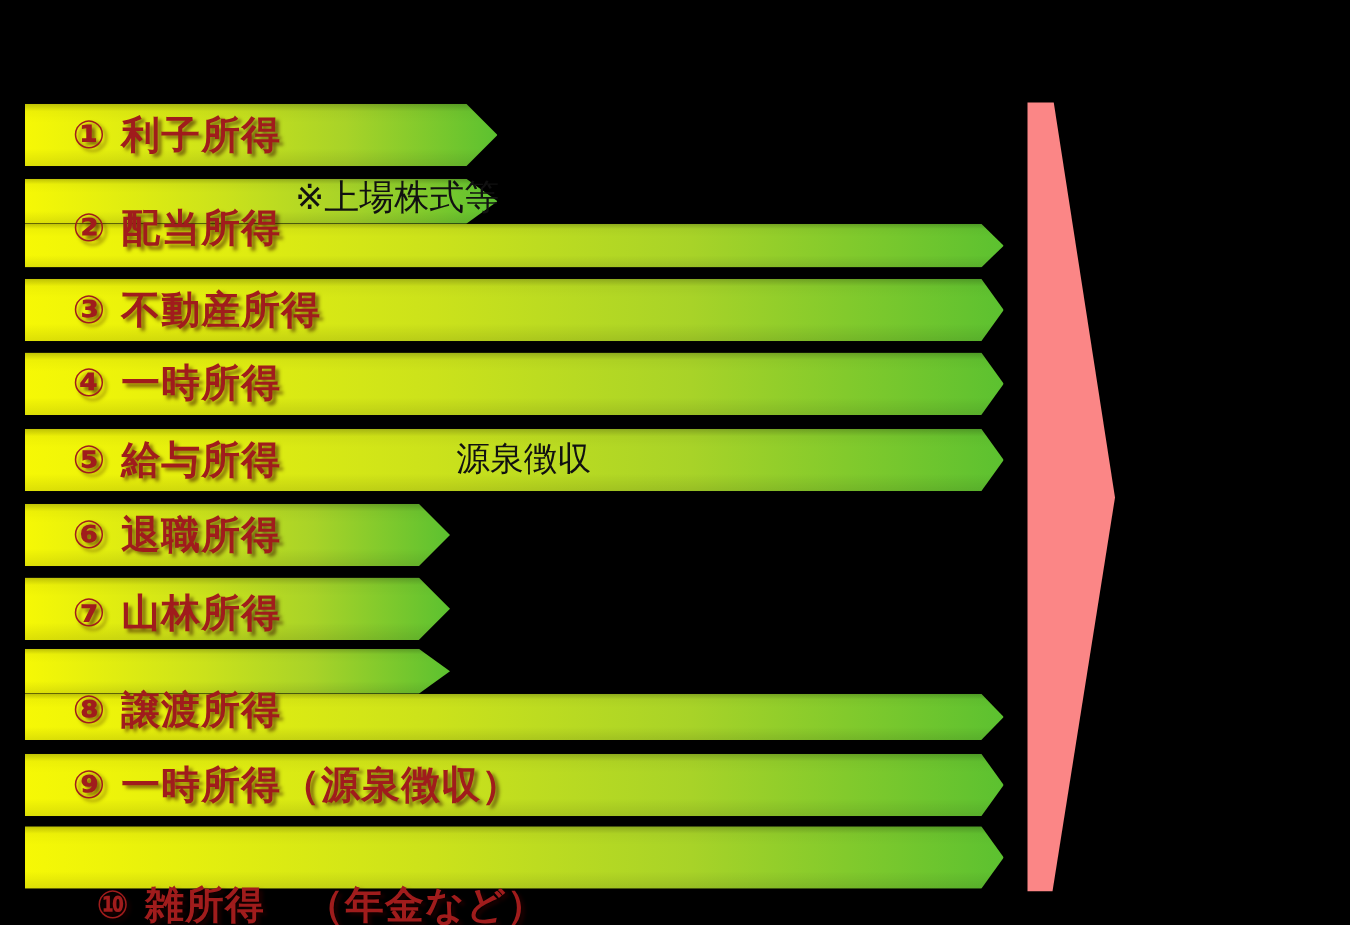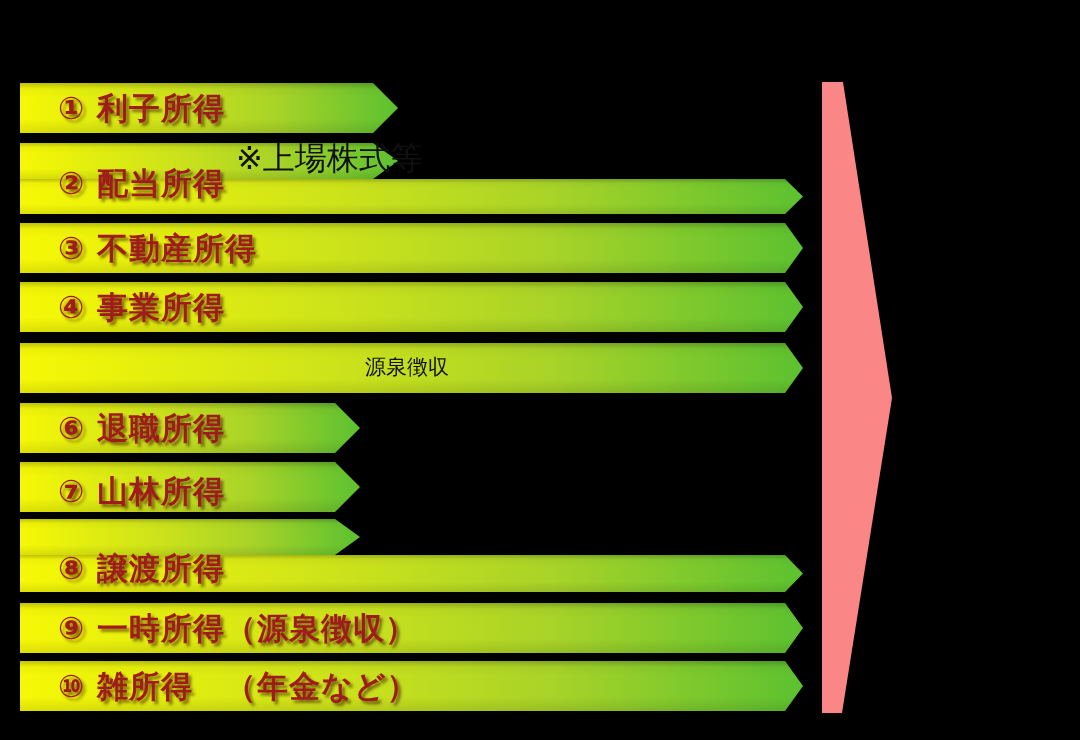--- a/index.html
+++ b/index.html
@@ -44,29 +44,29 @@
   
   .label{
     position:absolute;left:58px;z-index:5;
     font-size:31px;line-height:34px;font-weight:bold;
     color:var(--label-red,#a01c1c);
     text-shadow:3px 3px 3px rgba(50,0,0,.55);
     white-space:nowrap;letter-spacing:1px;
   }
   .l1 {top:91px;}  .l2 {top:166px;} .l3 {top:231px;} .l4 {top:290px;}
   .l5 {top:351px;} .l6 {top:411px;} .l7 {top:474px;} .l8 {top:551px;}
-  .l9 {top:611px;} .l10{top:669px;}
+  .l9 {top:611px;} .l10{top:707px;margin-left:19px;}
 
   
   .anno{
     position:absolute;z-index:6;color:var(--annotation-black,#111);
     white-space:nowrap;font-weight:500;
   }
-  .anno-listed{left:236px;top:145px;font-size:32px;line-height:26px;}
-  .anno-withholding{left:365px;top:353px;font-size:21px;line-height:29px;}
+  .anno-listed{left:236px;top:145px;font-size:28px;line-height:26px;}
+  .anno-withholding{left:365px;top:353px;font-size:27px;line-height:29px;}
 
   
   .merge-svg{position:absolute;left:0;top:0;z-index:3;}
 </style>
 </head>
 <body>
 
 <div class="stage">
 
   <div class="arrow a-short-l r1"></div>
@@ -82,21 +82,22 @@
 
   <div class="arrow a-short-s r8s"></div>
   <div class="arrow a-long    r8"></div>
 
   <div class="arrow a-long    r9"></div>
   <div class="arrow a-long    r10"></div>
 
   <span class="label l1">① 利子所得</span>
   <span class="label l3">③ 不動産所得</span>
   <span class="label l2">② 配当所得</span>
-  <span class="label l4">④ 事業所得</span>
+  <span class="label l4">④ 一時所得</span>
+  <span class="label l5">⑤ 給与所得</span>
   <span class="label l6">⑥ 退職所得</span>
   <span class="label l7">⑦ 山林所得</span>
   <span class="label l8">⑧ 譲渡所得</span>
   <span class="label l9">⑨ 一時所得（源泉徴収）</span>
   <span class="label l10">⑩ 雑所得　（年金など）</span>
 
   <span class="anno anno-listed">※上場株式等</span>
   <span class="anno anno-withholding">源泉徴収</span>
 
   <svg class="merge-svg" width="1080" height="740" viewBox="0 0 1080 740">

